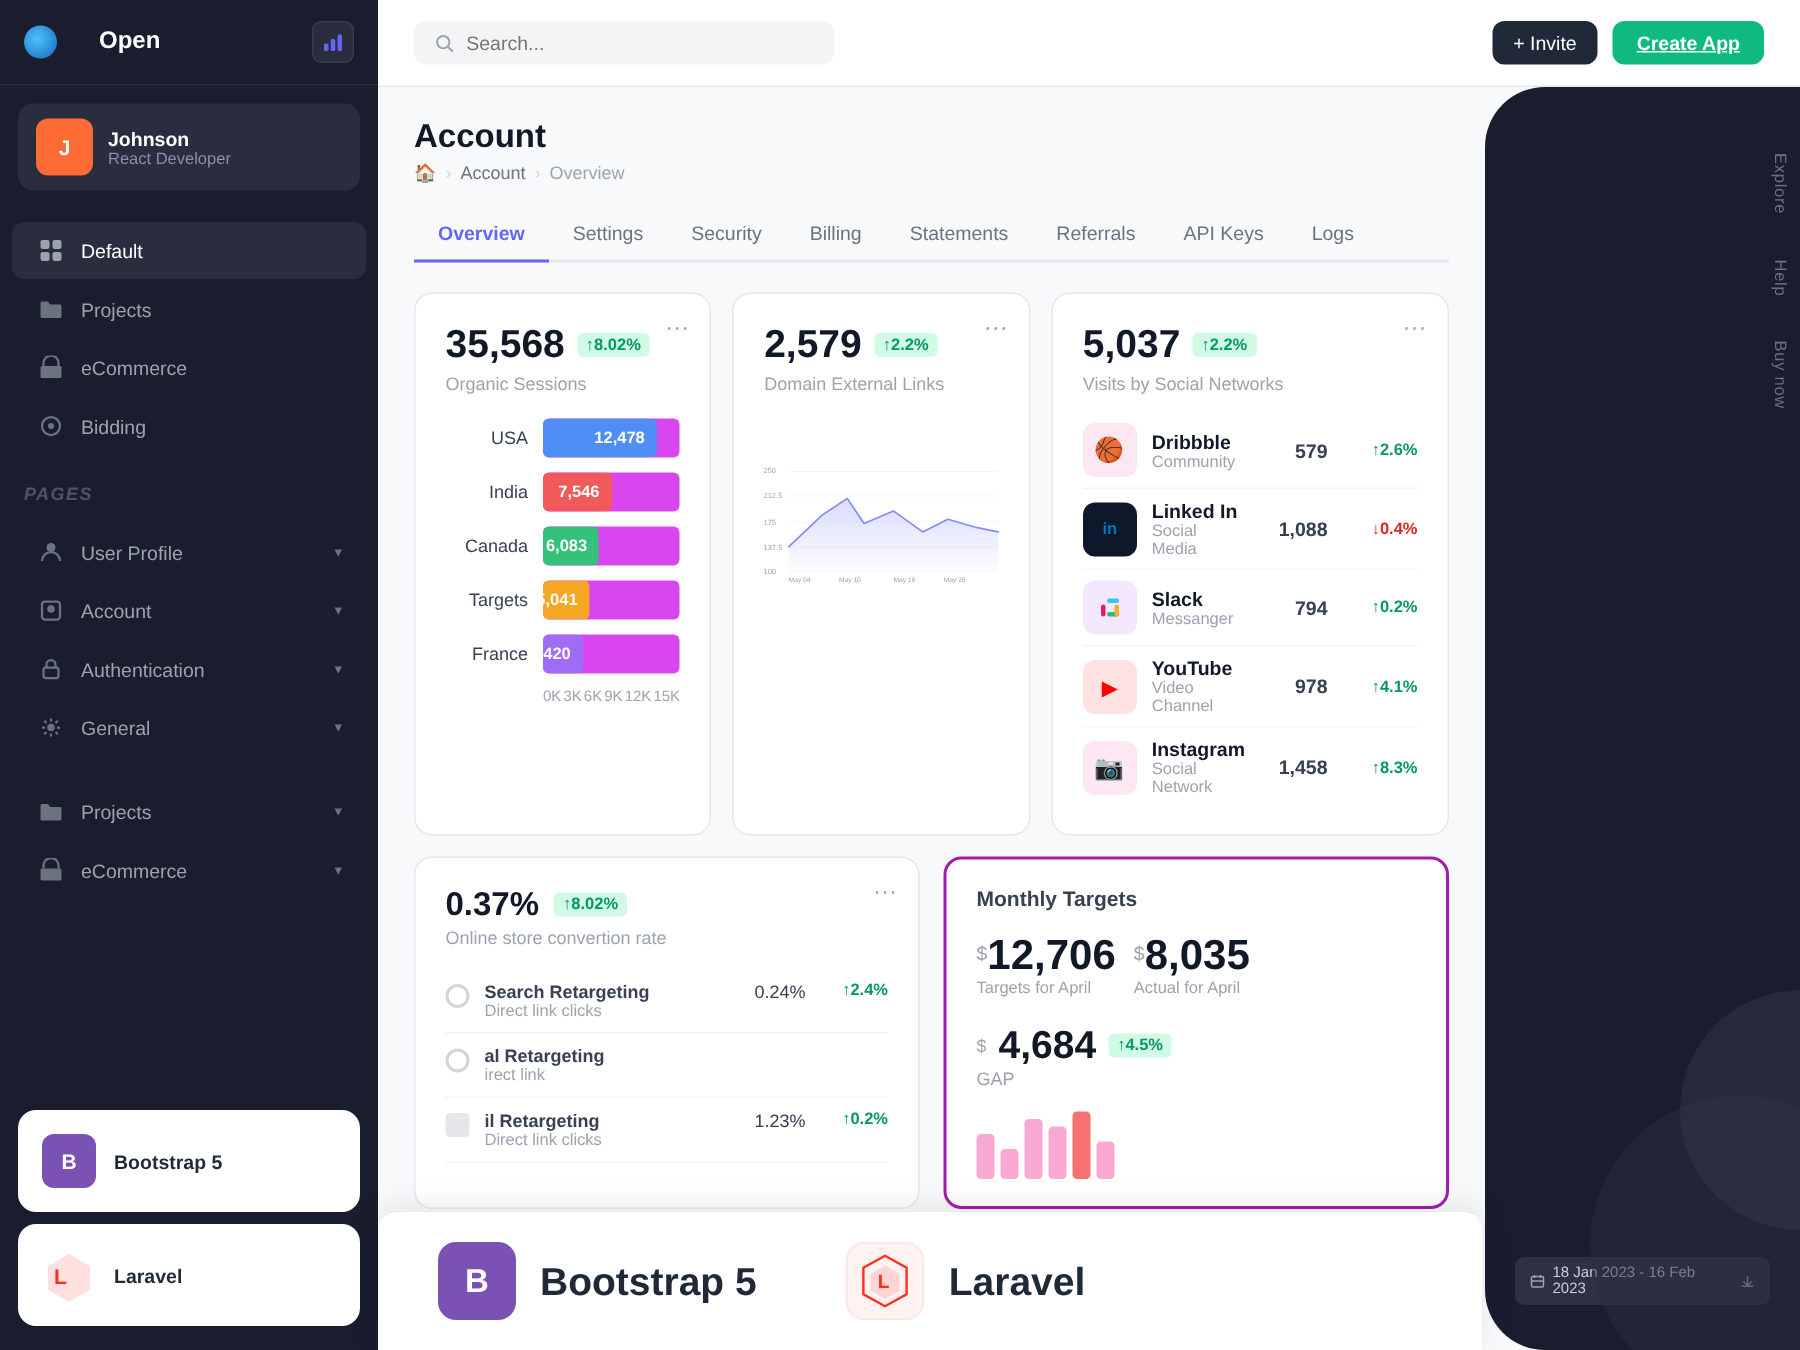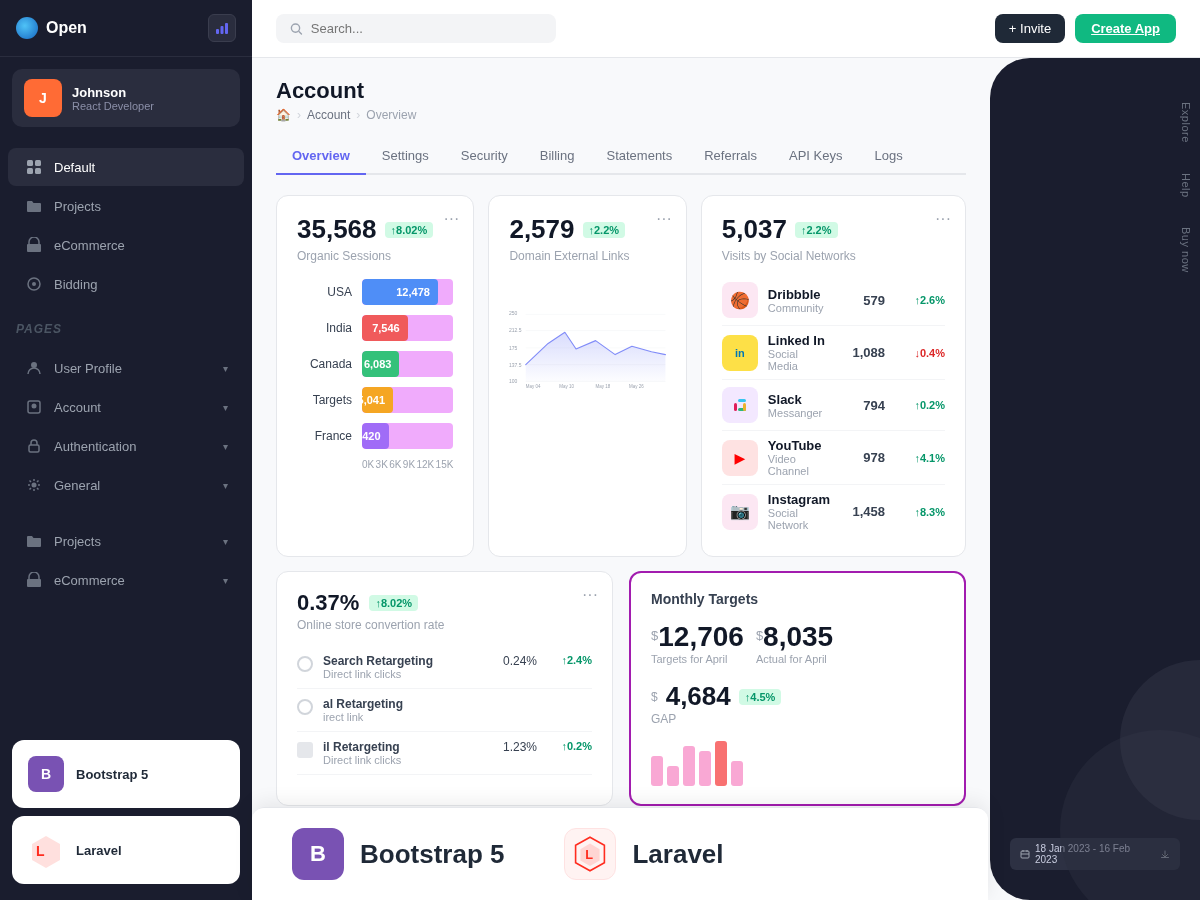--- a/index.html
+++ b/index.html
@@ -3,21 +3,21 @@
   <meta charset="utf-8">
   <style>
     * { box-sizing: border-box; margin: 0; padding: 0; }
     body { font-family: -apple-system, BlinkMacSystemFont, 'Segoe UI', sans-serif; background: #f0f2f5; display: flex; height: 900px; overflow: hidden; }
 
     
     .sidebar { width: 252px; background: #1a1d2e; color: #fff; display: flex; flex-direction: column; height: 900px; overflow-y: auto; flex-shrink: 0; }
     .sidebar-header { display: flex; align-items: center; justify-content: space-between; padding: 14px 16px; border-bottom: 1px solid #2a2d3e; }
     .logo-area { display: flex; align-items: center; gap: 8px; }
     .logo-dot { width: 22px; height: 22px; background: radial-gradient(circle at 40% 40%, #4fc3f7, #1565c0); border-radius: 50%; }
-    .logo-text { font-size: 16px; font-weight: 600; color: #fff; }
+    .logo-text { font-size: 16px; font-weight: 600; color: #fff; margin-left: 20px; }
     .sidebar-icon-btn { width: 28px; height: 28px; background: #2a2d3e; border-radius: 6px; display: flex; align-items: center; justify-content: center; cursor: pointer; border: 1px solid #3a3d4e; }
 
     .user-card { margin: 12px; background: #2a2d3e; border-radius: 10px; padding: 10px 12px; display: flex; align-items: center; gap: 10px; }
     .avatar { width: 38px; height: 38px; border-radius: 8px; background: #ff6b35; display: flex; align-items: center; justify-content: center; font-size: 14px; font-weight: bold; color: white; flex-shrink: 0; overflow: hidden; }
     .user-info .name { font-size: 13px; font-weight: 600; color: #fff; }
     .user-info .role { font-size: 11px; color: #8b8fa8; }
 
     .nav-section { padding: 8px 0; }
     .nav-item { display: flex; align-items: center; gap: 10px; padding: 9px 16px; cursor: pointer; border-radius: 8px; margin: 1px 8px; font-size: 13px; color: #9ca3af; transition: background 0.15s; }
     .nav-item.active { background: #2a2d3e; color: #fff; }
@@ -49,21 +49,21 @@
     .tab { padding: 10px 16px; font-size: 13px; color: #6b7280; cursor: pointer; border-bottom: 2px solid transparent; margin-bottom: -2px; white-space: nowrap; }
     .tab.active { color: #6366f1; border-bottom-color: #6366f1; font-weight: 600; }
     .stat-card { background: #fff; border-radius: 12px; padding: 18px 20px; border: 1px solid #e5e7eb; position: relative; }
     .stat-number { font-size: 26px; font-weight: 700; color: #111827; display: flex; align-items: center; gap: 8px; }
     .stat-badge { font-size: 11px; padding: 2px 6px; border-radius: 4px; font-weight: 600; }
     .badge-green { background: #d1fae5; color: #059669; }
     .stat-label { font-size: 12px; color: #9ca3af; margin-top: 4px; }
     .card-menu { position: absolute; top: 14px; right: 14px; color: #9ca3af; cursor: pointer; font-size: 16px; }
     .bar-row { display: flex; align-items: center; gap: 10px; margin-bottom: 10px; }
     .bar-country { width: 55px; font-size: 12px; color: #374151; text-align: right; flex-shrink: 0; }
-    .bar-track { flex: 1; background: #f0abfc; border-radius: 4px; height: 26px; position: relative; overflow: hidden; }
+    .bar-track { flex: 1; background: #d946ef; border-radius: 4px; height: 26px; position: relative; overflow: hidden; }
     .bar-fill { height: 100%; border-radius: 4px; display: flex; align-items: center; justify-content: flex-end; padding-right: 8px; }
     .bar-value { font-size: 11px; font-weight: 700; color: #fff; }
     .bar-axis { display: flex; justify-content: space-between; font-size: 10px; color: #9ca3af; margin-top: 8px; padding-left: 65px; }
     .social-row { display: flex; align-items: center; gap: 10px; padding: 7px 0; border-bottom: 1px solid #f3f4f6; }
     .social-row:last-child { border-bottom: none; }
     .social-icon { width: 36px; height: 36px; border-radius: 8px; display: flex; align-items: center; justify-content: center; font-size: 16px; flex-shrink: 0; }
     .social-info { flex: 1; }
     .social-name { font-size: 13px; font-weight: 600; color: #111827; }
     .social-sub { font-size: 11px; color: #9ca3af; }
     .social-count { font-size: 13px; font-weight: 600; color: #374151; min-width: 45px; text-align: right; }
@@ -404,21 +404,21 @@
             <div class="social-row">
               <div class="social-icon" style="background:#fce7f3;">🏀</div>
               <div class="social-info">
                 <div class="social-name">Dribbble</div>
                 <div class="social-sub">Community</div>
               </div>
               <span class="social-count">579</span>
               <span class="social-change" style="color:#059669;">↑2.6%</span>
             </div>
             <div class="social-row">
-              <div class="social-icon" style="background:#fde047;text-align:right;">
+              <div class="social-icon" style="background:#0f172a;text-align:right;">
                   <span style="font-size:11px;font-weight:800;color:#0077b5;">in</span>
                 </div>
               <div class="social-info">
                 <div class="social-name">Linked In</div>
                 <div class="social-sub">Social Media</div>
               </div>
               <span class="social-count">1,088</span>
               <span class="social-change" style="color:#dc2626;">↓0.4%</span>
             </div>
             <div class="social-row">

